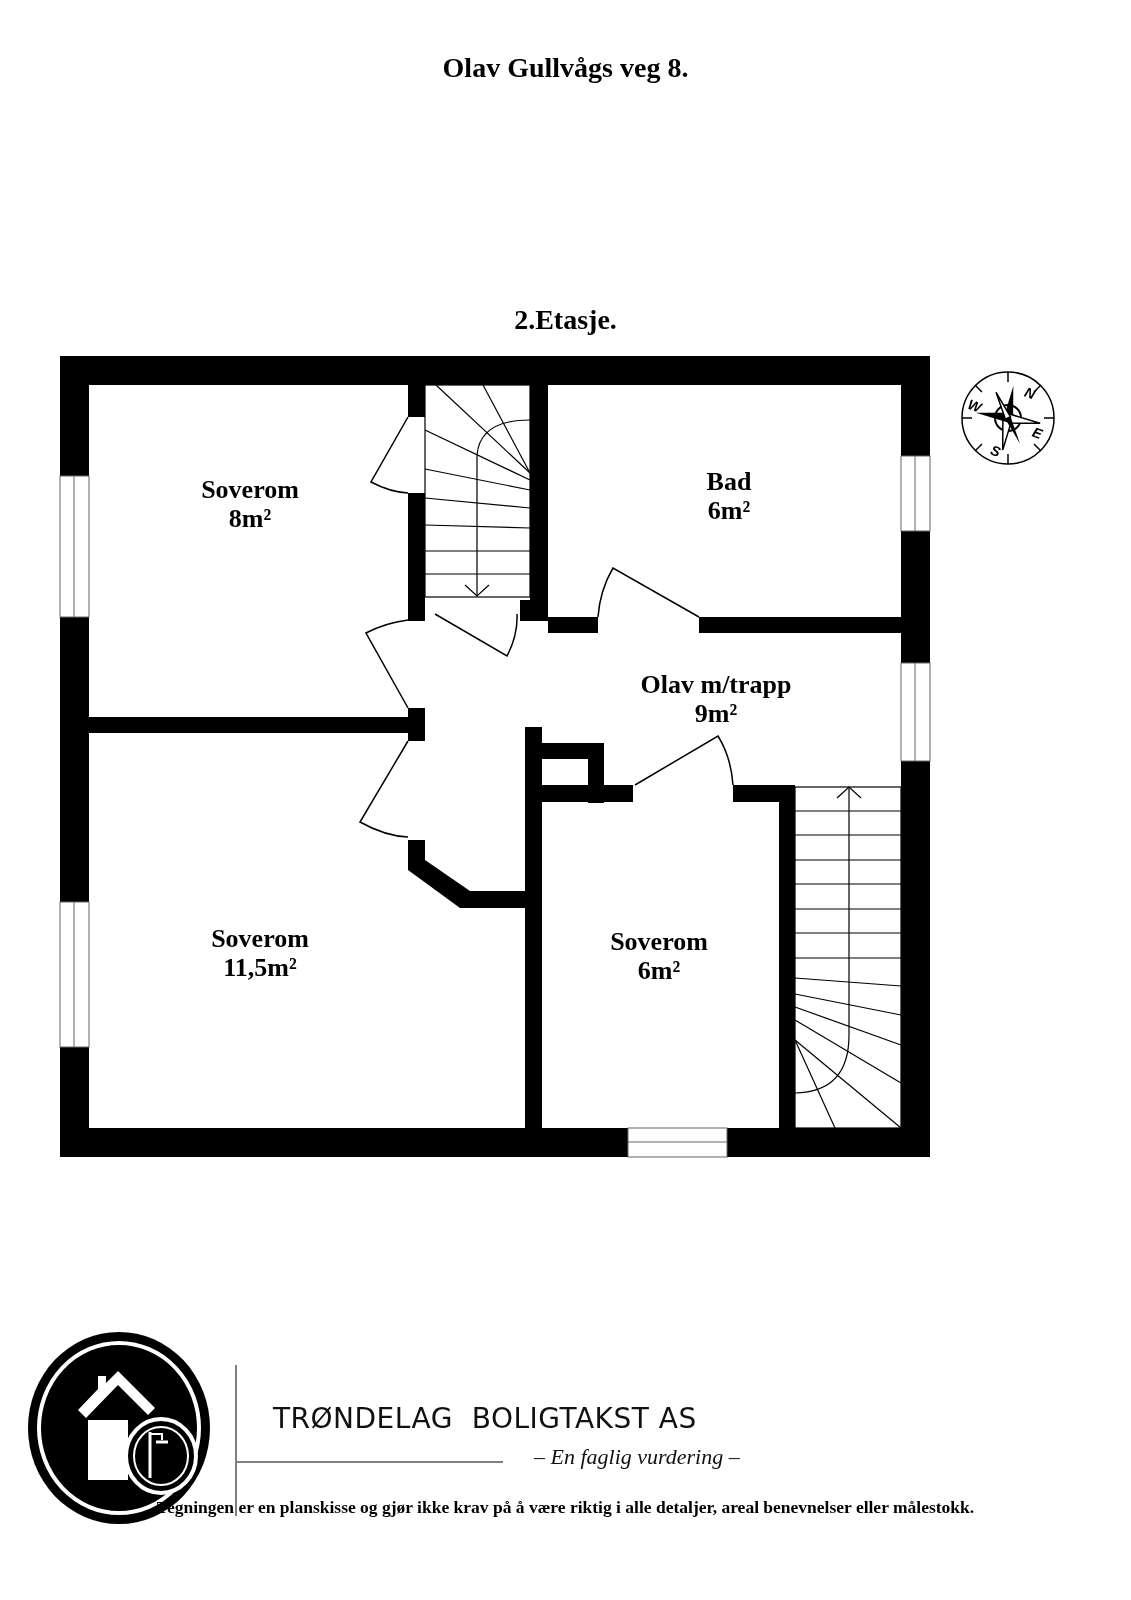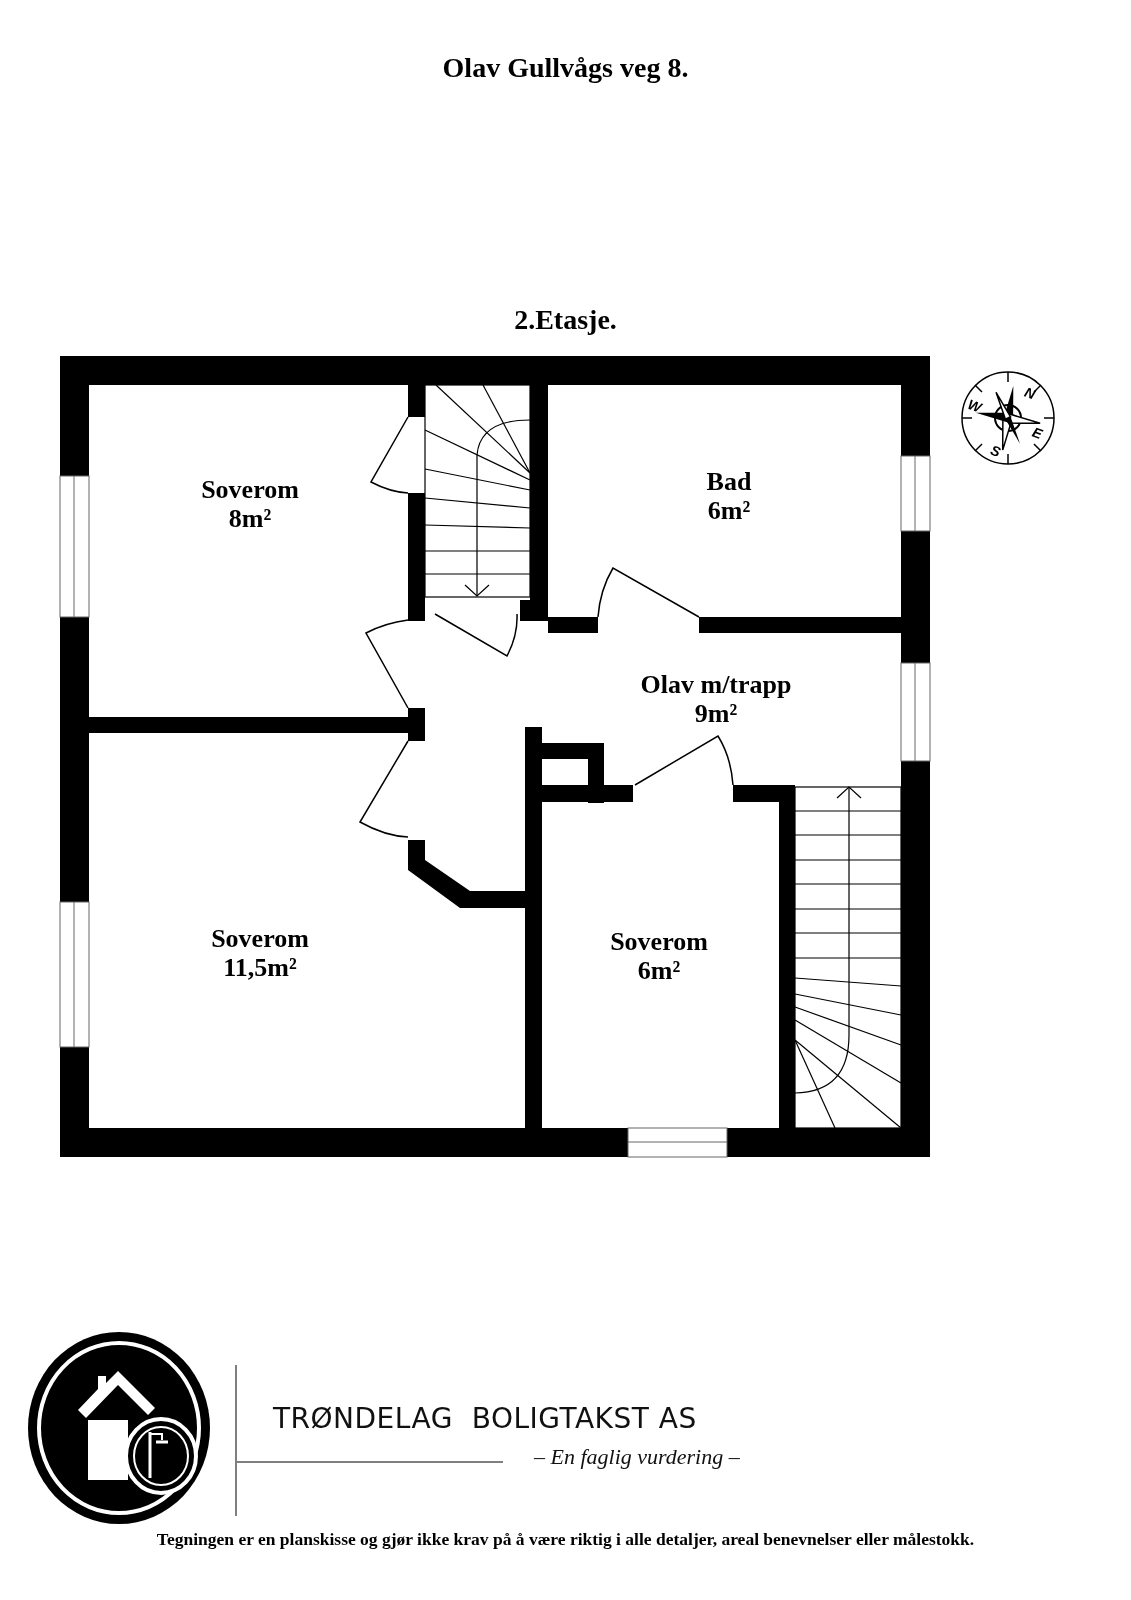--- a/index.html
+++ b/index.html
@@ -3,21 +3,21 @@
 <meta charset="utf-8">
 <style>
   html,body{margin:0;padding:0;background:#fff;}
   body{width:1131px;height:1600px;position:relative;overflow:hidden;font-family:"Liberation Serif","DejaVu Serif",serif;color:#000;}
   .title{position:absolute;left:0;width:1131px;top:52px;text-align:center;font-weight:bold;font-size:28px;}
   .floor-title{position:absolute;left:0;width:1131px;top:304px;text-align:center;font-weight:bold;font-size:28px;font-family:Liberation Serif, serif;}
   svg.plan{position:absolute;left:0;top:0;}
   .room-label{position:absolute;text-align:center;font-weight:bold;font-size:26px;line-height:29px;white-space:nowrap;transform:translateX(-50%);}
   .company{position:absolute;left:253px;top:1402px;font-family:"DejaVu Sans","Liberation Sans",sans-serif;font-weight:400;font-size:28px;letter-spacing:0.5px;color:#111;margin-left:20px;}
   .tagline{position:absolute;left:505px;top:1444px;font-family:"Liberation Serif",serif;font-style:italic;font-size:22px;color:#111;margin-left:29px;}
-  .disclaimer{position:absolute;left:0;width:1131px;top:1497px;text-align:center;font-weight:bold;font-size:17.5px;margin-top:32px;}
+  .disclaimer{position:absolute;left:0;width:1131px;top:1497px;text-align:center;font-weight:bold;font-size:17.5px;}
 </style>
 </head>
 <body>
 
 <div class="title">Olav Gullvågs veg 8.</div>
 <div class="floor-title">2.Etasje.</div>
 
 <svg class="plan" width="1131" height="1600" viewBox="0 0 1131 1600">
   <g fill="#000">
 

